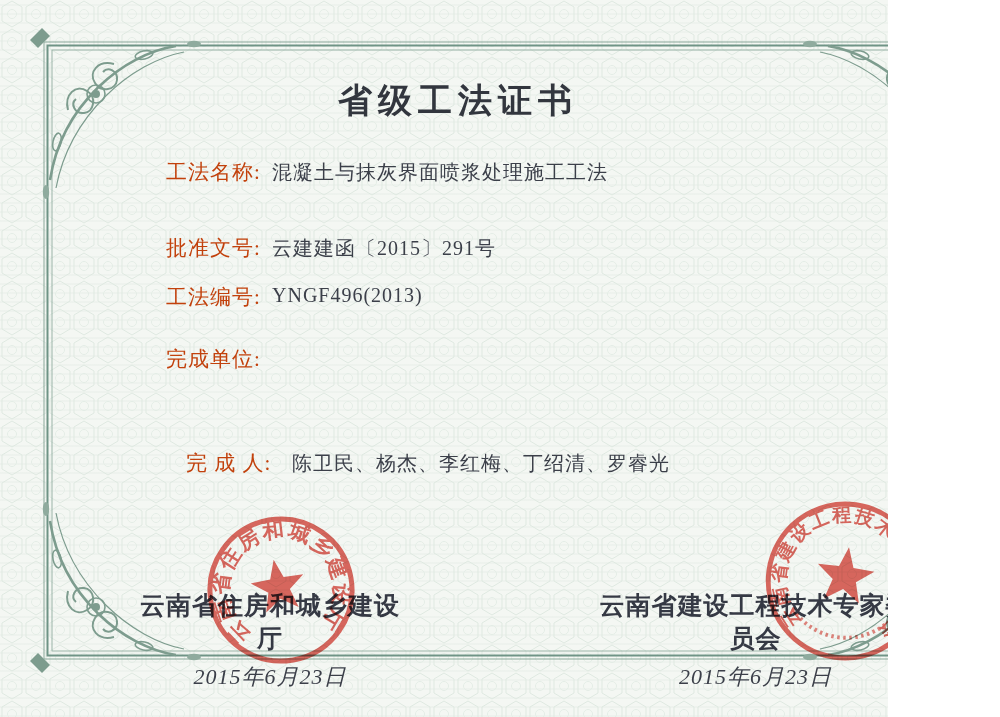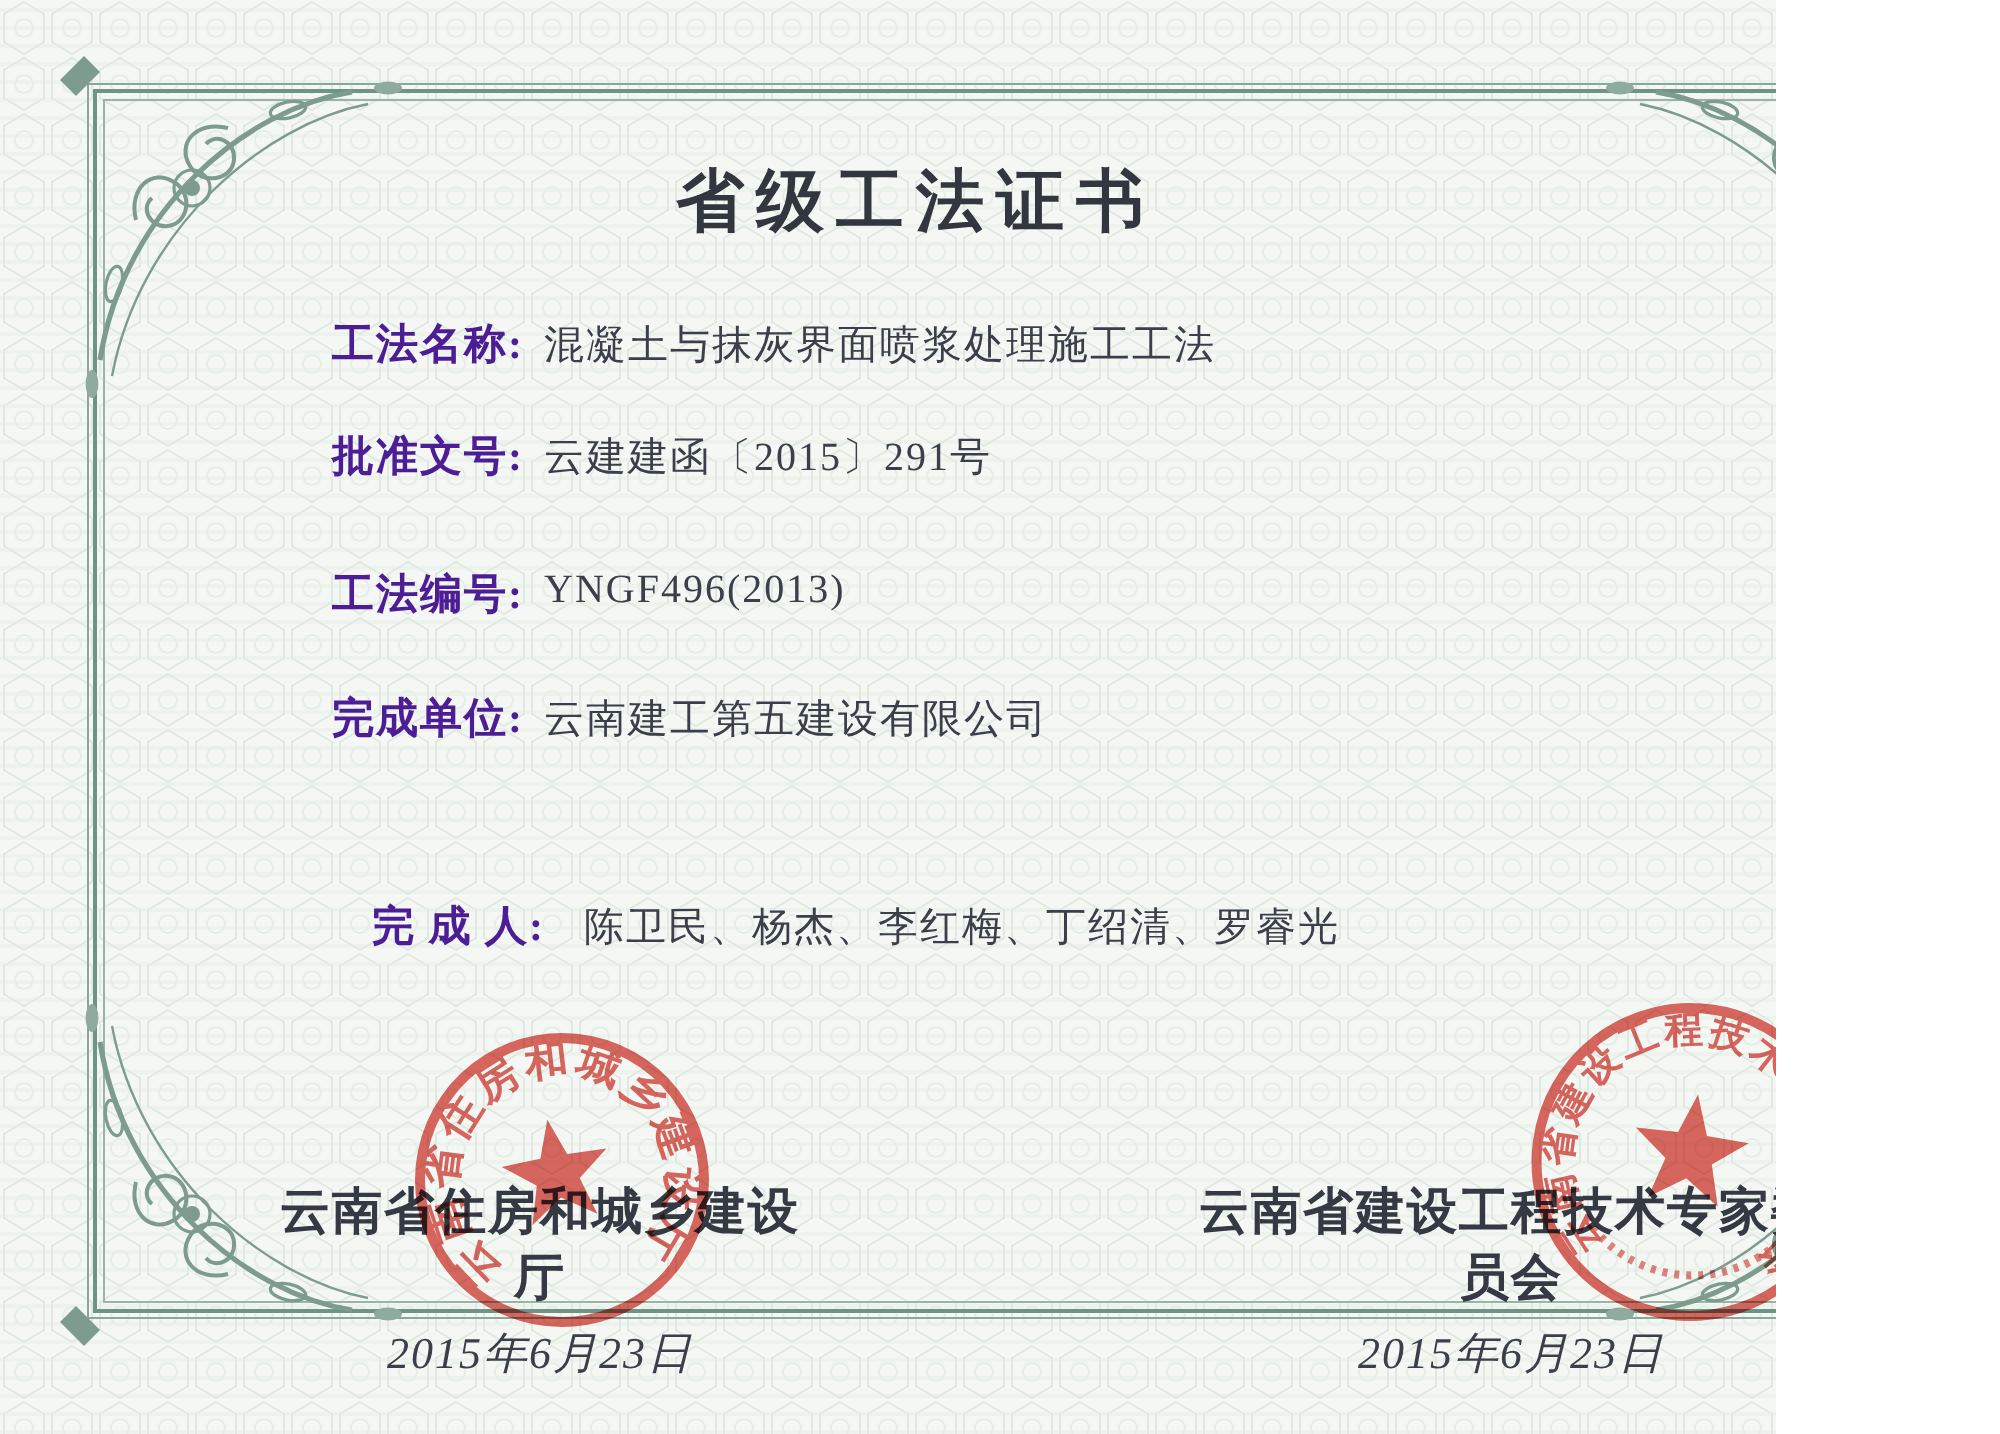--- a/index.html
+++ b/index.html
@@ -19,24 +19,24 @@
   }
   .bg-svg{position:absolute;left:0;top:0;}
   .title{
     position:absolute;left:0;right:0;top:78px;
     margin:0;text-align:center;
     transform:translateX(14px);
     font-size:34px;font-weight:700;letter-spacing:6px;
     color:#32363e;
   }
   .field{position:absolute;left:166px;font-size:20px;white-space:nowrap;}
-  .field .label{font-weight:700;font-size:21px;letter-spacing:1px;color:#4c1d95;}
+  .field .label{font-weight:400;font-size:21px;letter-spacing:1px;color:#c2410c;}
   .field .value{position:absolute;left:106px;top:1px;letter-spacing:1px;color:#3b3f49;}
   .field .value .vline{display:block;line-height:29px;}
-  .f1{top:158px;} .f2{top:214px;} .f3{top:283px;} .f4{top:345px;} .f5{top:449px;margin-left:20px;}
+  .f1{top:158px;} .f2{top:234px;} .f3{top:283px;} .f4{top:345px;} .f5{top:449px;margin-left:20px;}
   .sig{position:absolute;text-align:center;}
   .sig-left{left:130px;top:589px;width:280px;}
   .sig-right{left:598px;top:589px;width:315px;}
   .sig .org{font-size:25px;font-weight:600;letter-spacing:1px;color:#353944;}
   .sig .date{margin-top:7px;font-size:22px;letter-spacing:1px;color:#3b3f49;font-style:italic;}
   .seal{position:absolute;mix-blend-mode:multiply;opacity:.88;}
   .seal-left{left:181px;top:490px;transform:rotate(-10deg);}
   .seal-right{left:740px;top:478px;transform:rotate(8deg);}
   .seal text{font-family:"Liberation Serif","DejaVu Serif",serif;font-weight:700;}
 </style>
@@ -91,21 +91,20 @@
   </div>
 
   <div class="field f3">
     <span class="label">工法编号:</span>
     <span class="value">YNGF496(2013)</span>
   </div>
 
   <div class="field f4">
     <span class="label">完成单位:</span>
     <span class="value">
-      <span class="vline">云南建工第五建设有限公司</span>
     </span>
   </div>
 
   <div class="field f5">
     <span class="label">完 成 人:</span>
     <span class="value">陈卫民、杨杰、李红梅、丁绍清、罗睿光</span>
   </div>
 
   <div class="sig sig-left">
     <div class="org">云南省住房和城乡建设厅</div>

